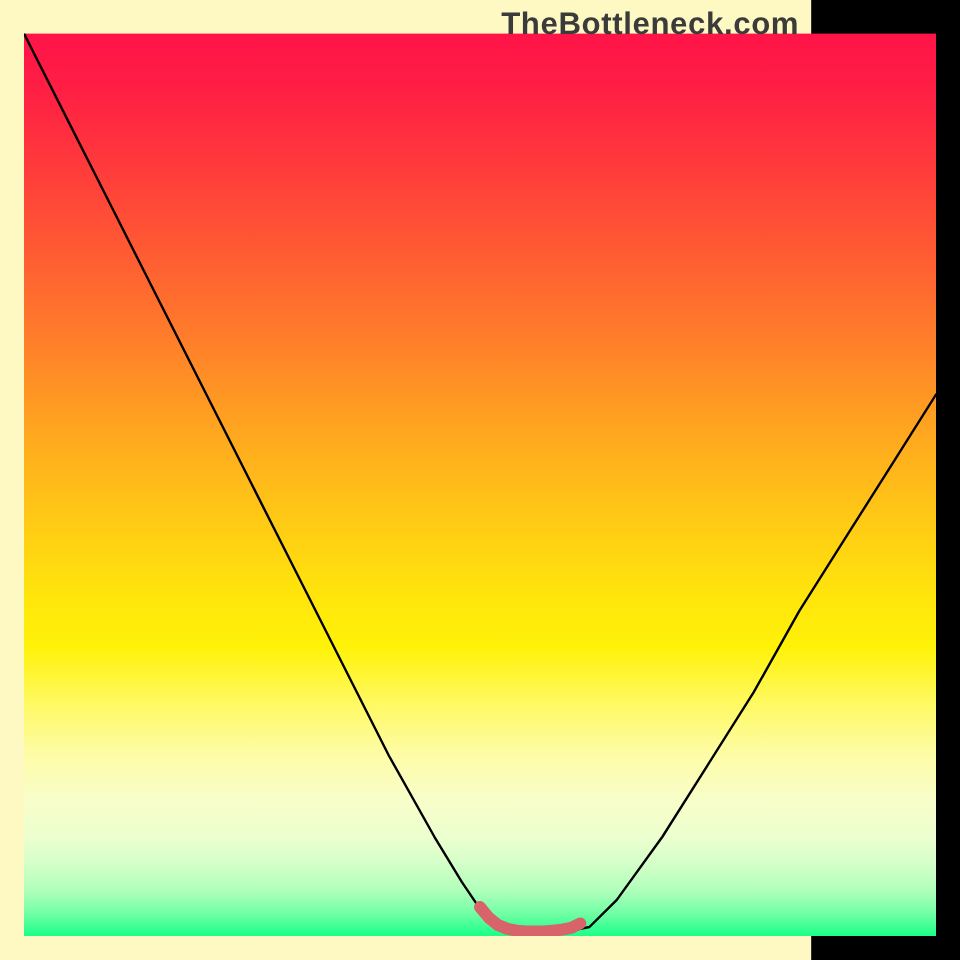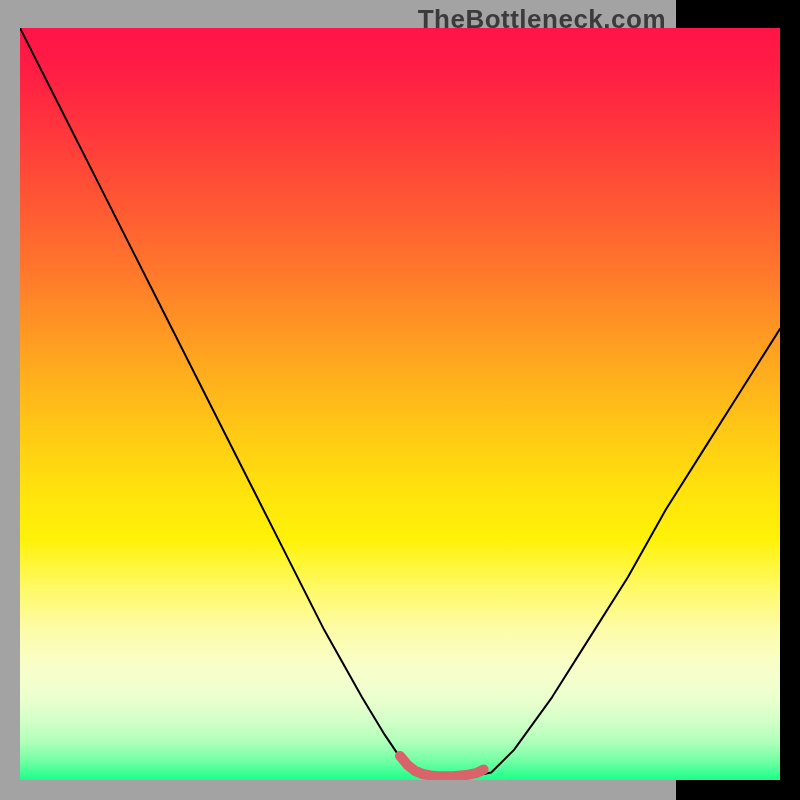--- a/index.html
+++ b/index.html
@@ -8,21 +8,21 @@
     width: 800px;
     height: 800px;
     background: #000;
     overflow: hidden;
     font-family: Arial, Helvetica, sans-serif;
   }
   .frame {
     position: relative;
     width: 676px;
     height: 800px;
-    background: #a3a3a3;
+    background: #fef9c3;
   }
   .watermark {
     position: absolute;
     top: 4px;
     right: 10px;
     color: #3b3b3b;
     font-size: 26px;
     font-weight: 600;
     letter-spacing: 0.5px;
     z-index: 20;

